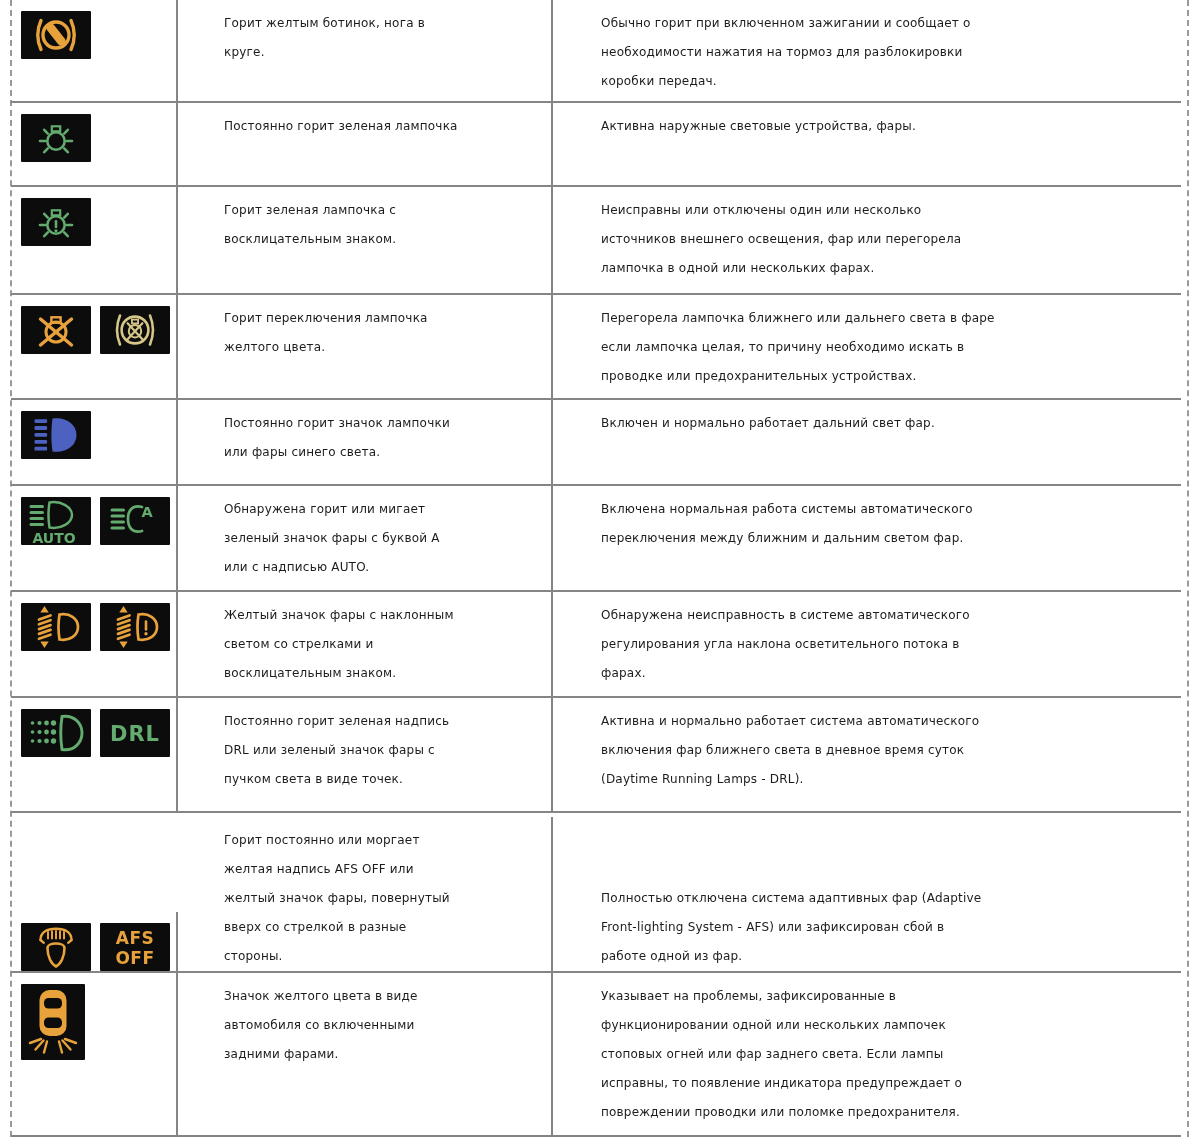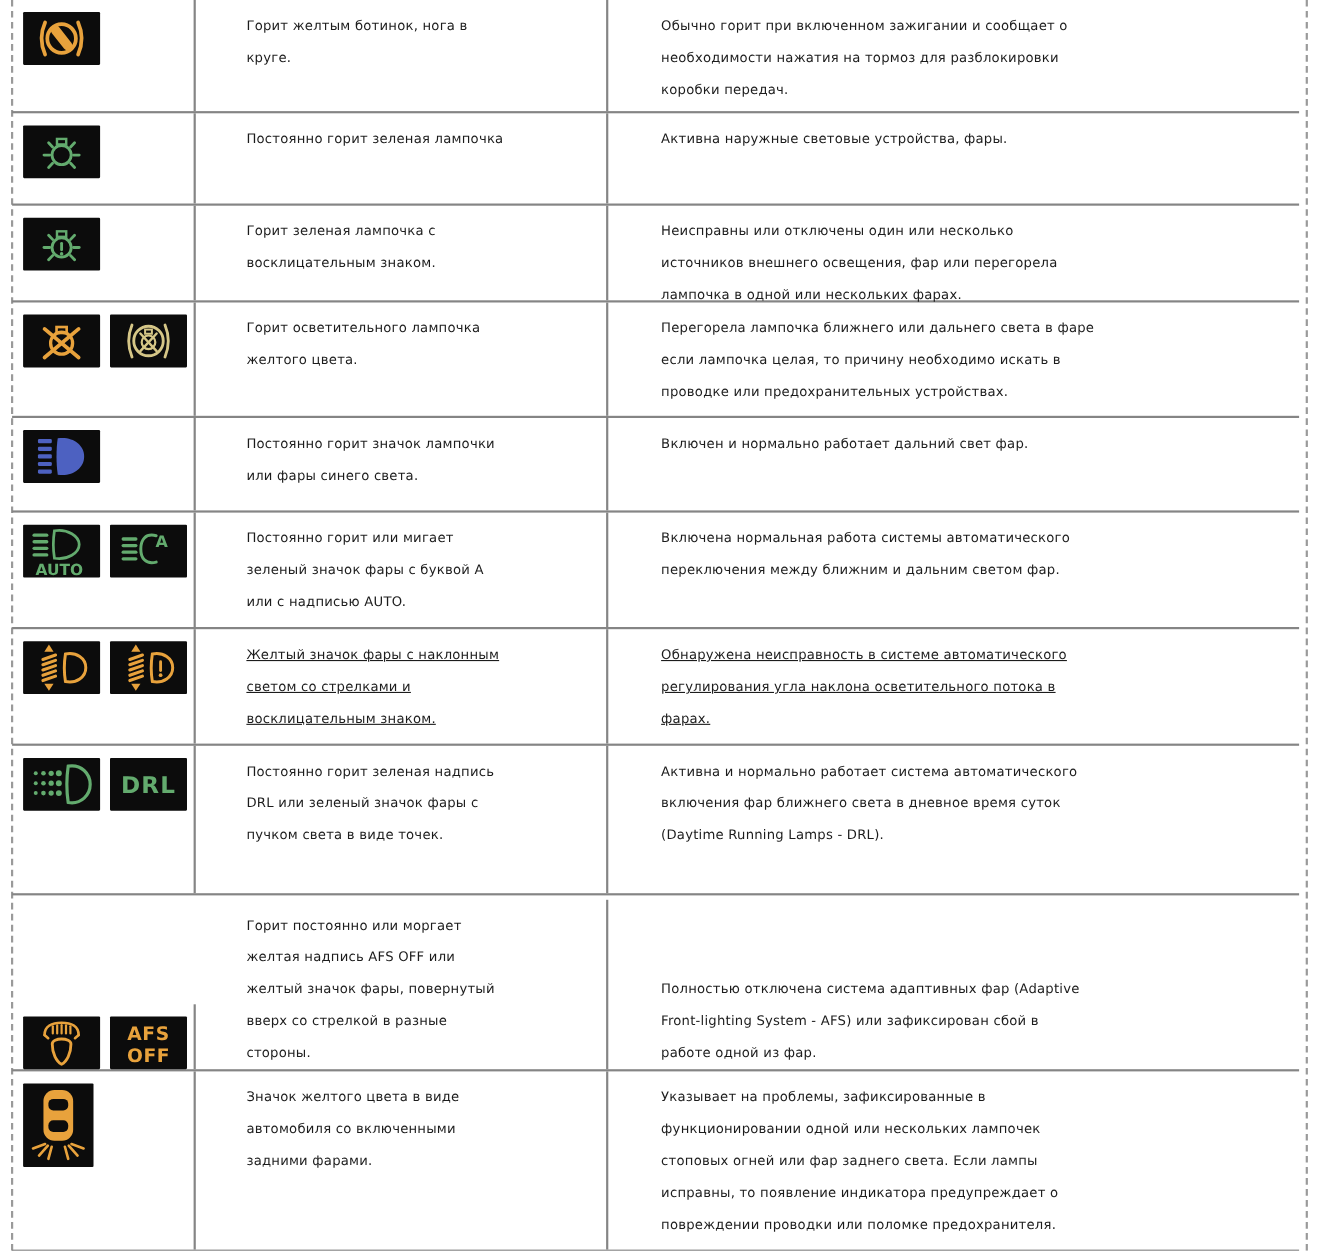--- a/index.html
+++ b/index.html
@@ -87,21 +87,21 @@
         </span>
       </div>
     <div class="cell c-look">
       <span class="txt">Постоянно горит зеленая лампочка</span>
     </div>
     <div class="cell c-meaning">
       <span class="txt">Активна наружные световые устройства, фары.</span>
     </div>
   </div>
 
-  <div class="row" style="height: 88px;">
+  <div class="row" style="height: 108px;">
     <div class="cell c-icons">
         <span class="icon-box">
           <svg viewBox="0 0 70 48">
     <rect x="30.8" y="12.3" width="8.4" height="5" fill="none" stroke="#63ab6e" stroke-width="2.2"></rect>
     <circle cx="35" cy="27" r="8.7" fill="none" stroke="#63ab6e" stroke-width="2.6"></circle>
     <g stroke="#63ab6e" stroke-width="2.6" stroke-linecap="round">
       <line x1="19" y1="27" x2="24.2" y2="27"></line>
               <line x1="51" y1="27" x2="45.8" y2="27"></line>
       <line x1="23.2" y1="15.8" x2="26.8" y2="19.6"></line>
               <line x1="46.8" y1="15.8" x2="43.2" y2="19.6"></line>
@@ -144,21 +144,21 @@
     <g stroke="#d5c687" stroke-width="2.2" stroke-linecap="round">
       <line x1="27.6" y1="17.2" x2="42.4" y2="33.2"></line>
               <line x1="42.4" y1="17.2" x2="27.6" y2="33.2"></line>
     </g>
     <path d="M20 9.5 Q14 24 20 38.5" fill="none" stroke="#d5c687" stroke-width="2.6" stroke-linecap="round"></path>
     <path d="M50 9.5 Q56 24 50 38.5" fill="none" stroke="#d5c687" stroke-width="2.6" stroke-linecap="round"></path>
           </svg>
         </span>
       </div>
     <div class="cell c-look">
-      <span class="txt">Горит осветительного лампочка
+      <span class="txt">Горит переключения лампочка
 желтого цвета.</span>
     </div>
     <div class="cell c-meaning">
       <span class="txt">Перегорела лампочка ближнего или дальнего света в фаре
 если лампочка целая, то причину необходимо искать в
 проводке или предохранительных устройствах.</span>
     </div>
   </div>
 
   <div class="row" style="height: 86px;">
@@ -206,31 +206,31 @@
               <line x1="12" y1="19" x2="23.5" y2="19"></line>
       <line x1="12" y1="25" x2="23.5" y2="25"></line>
               <line x1="12" y1="31" x2="23.5" y2="31"></line>
     </g>
     <path d="M42 10 C32 7.5 28 14 28 22 C28 30 32 36.5 42 34" fill="none" stroke="#63ab6e" stroke-width="2.7" stroke-linecap="round"></path>
     <text x="47" y="20" text-anchor="middle" font-size="14.5" font-weight="bold" fill="#63ab6e" font-family="'DejaVu Sans',sans-serif">A</text>
           </svg>
         </span>
       </div>
     <div class="cell c-look">
-      <span class="txt">Постоянно горит или мигает
+      <span class="txt">Обнаружена горит или мигает
 зеленый значок фары с буквой А
 или с надписью AUTO.</span>
     </div>
     <div class="cell c-meaning">
       <span class="txt">Включена нормальная работа системы автоматического
 переключения между ближним и дальним светом фар.</span>
     </div>
   </div>
 
-  <div class="row" style="height: 106px; text-decoration: underline;">
+  <div class="row" style="height: 106px;">
     <div class="cell c-icons">
         <span class="icon-box">
           <svg viewBox="0 0 70 48">
     <g stroke="#e8a23c" stroke-width="2.8" stroke-linecap="round">
       <line x1="18" y1="16.5" x2="29.5" y2="12.5"></line>
               <line x1="18" y1="21.3" x2="29.5" y2="17.3"></line>
       <line x1="18" y1="26.1" x2="29.5" y2="22.1"></line>
               <line x1="18" y1="30.9" x2="29.5" y2="26.9"></line>
       <line x1="18" y1="35.7" x2="29.5" y2="31.7"></line>
     </g>
@@ -261,21 +261,21 @@
 светом со стрелками и
 восклицательным знаком.</span>
     </div>
     <div class="cell c-meaning">
       <span class="txt">Обнаружена неисправность в системе автоматического
 регулирования угла наклона осветительного потока в
 фарах.</span>
     </div>
   </div>
 
-  <div class="row" style="height: 136px;">
+  <div class="row" style="height: 115px;">
     <div class="cell c-icons">
         <span class="icon-box">
           <svg viewBox="0 0 70 48">
             <circle cx="11.5" cy="14" r="1.8" fill="#63ab6e"></circle>
             <circle cx="11.5" cy="23" r="1.8" fill="#63ab6e"></circle>
             <circle cx="11.5" cy="32" r="1.8" fill="#63ab6e"></circle>
             <circle cx="18.5" cy="14" r="2.1" fill="#63ab6e"></circle>
             <circle cx="18.5" cy="23" r="2.1" fill="#63ab6e"></circle>
             <circle cx="18.5" cy="32" r="2.1" fill="#63ab6e"></circle>
             <circle cx="25.5" cy="14" r="2.4" fill="#63ab6e"></circle>

